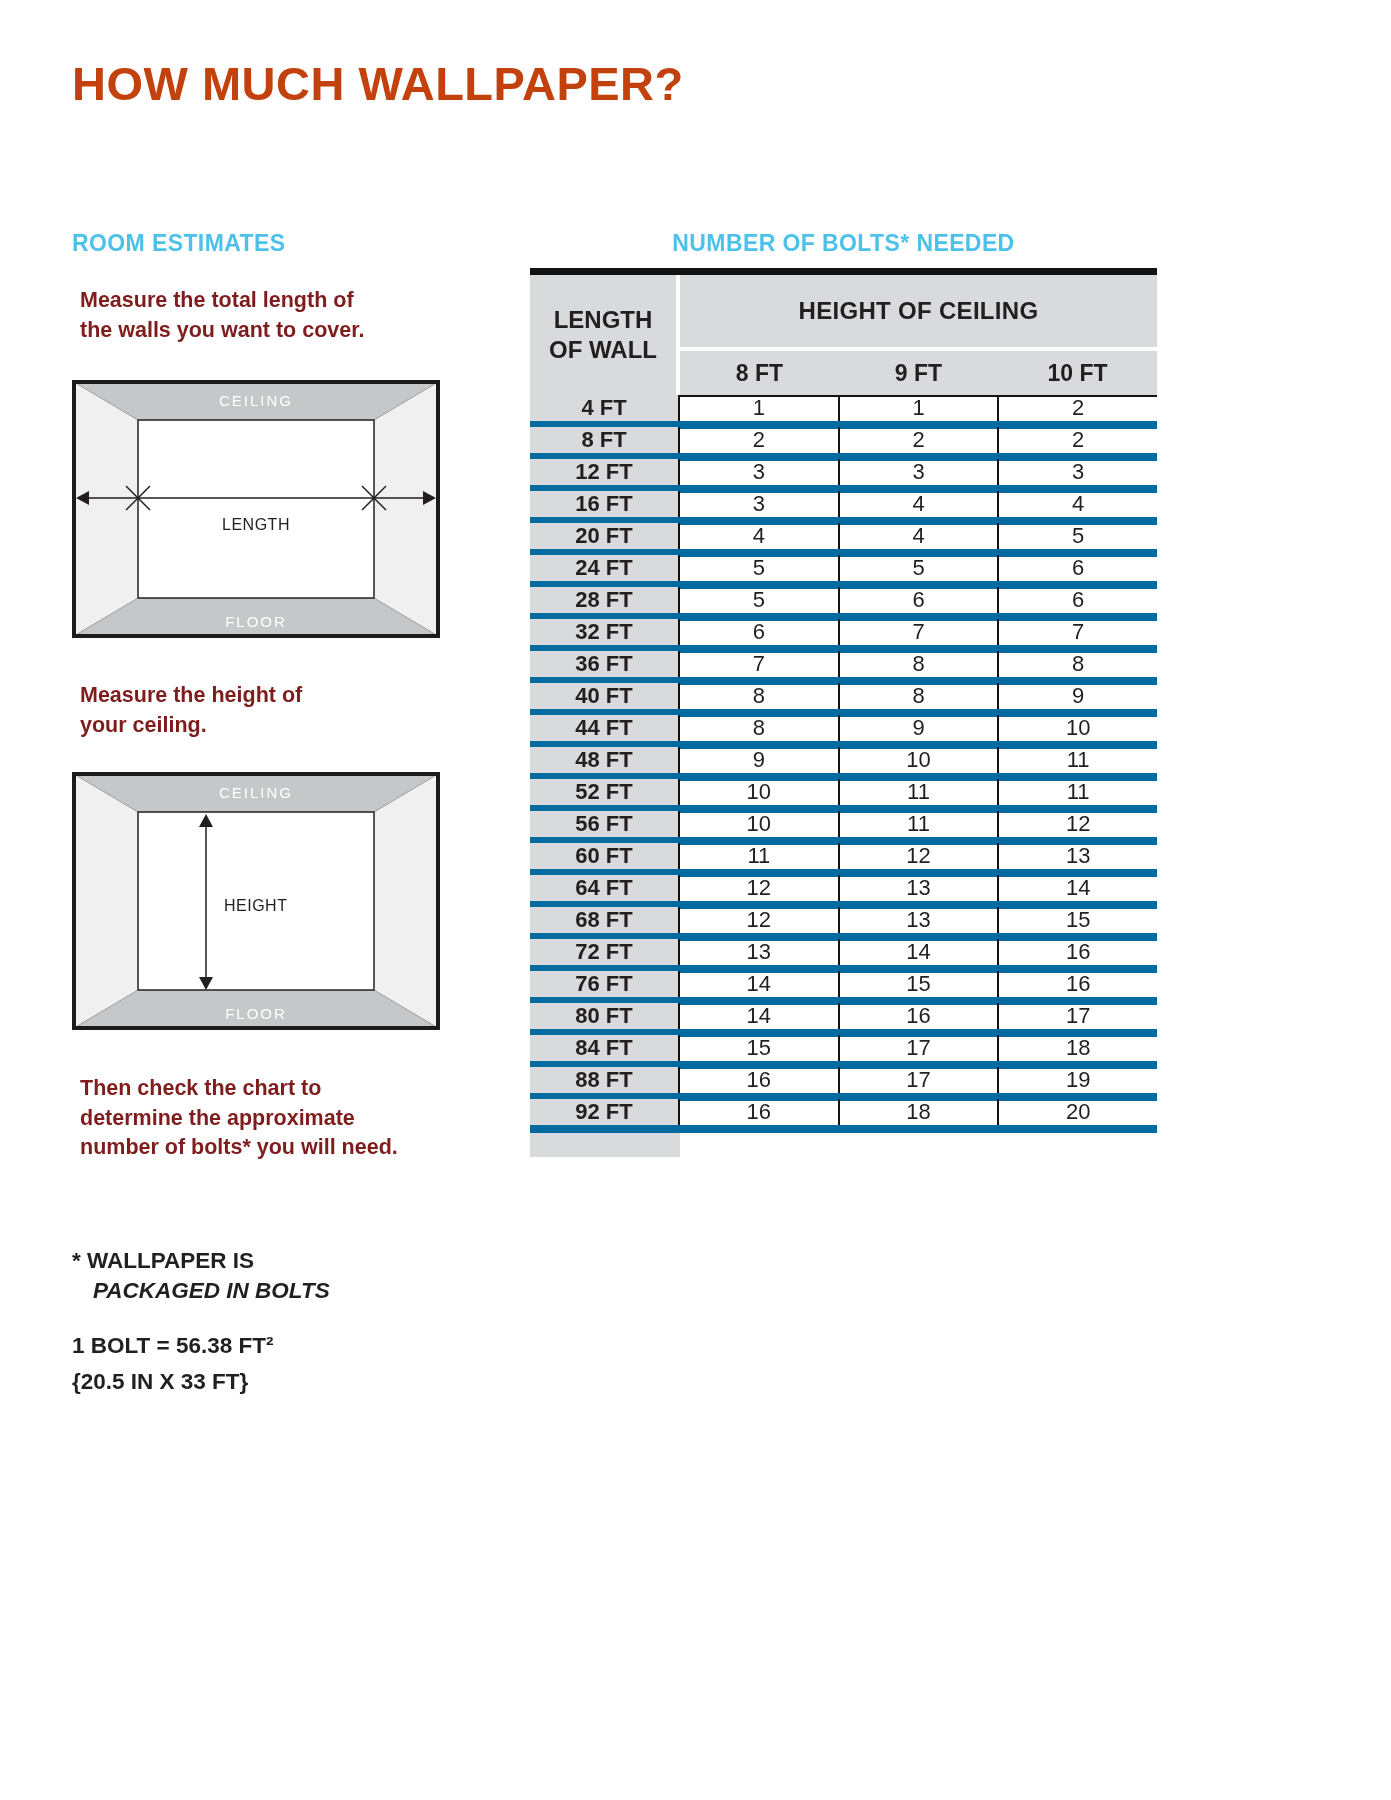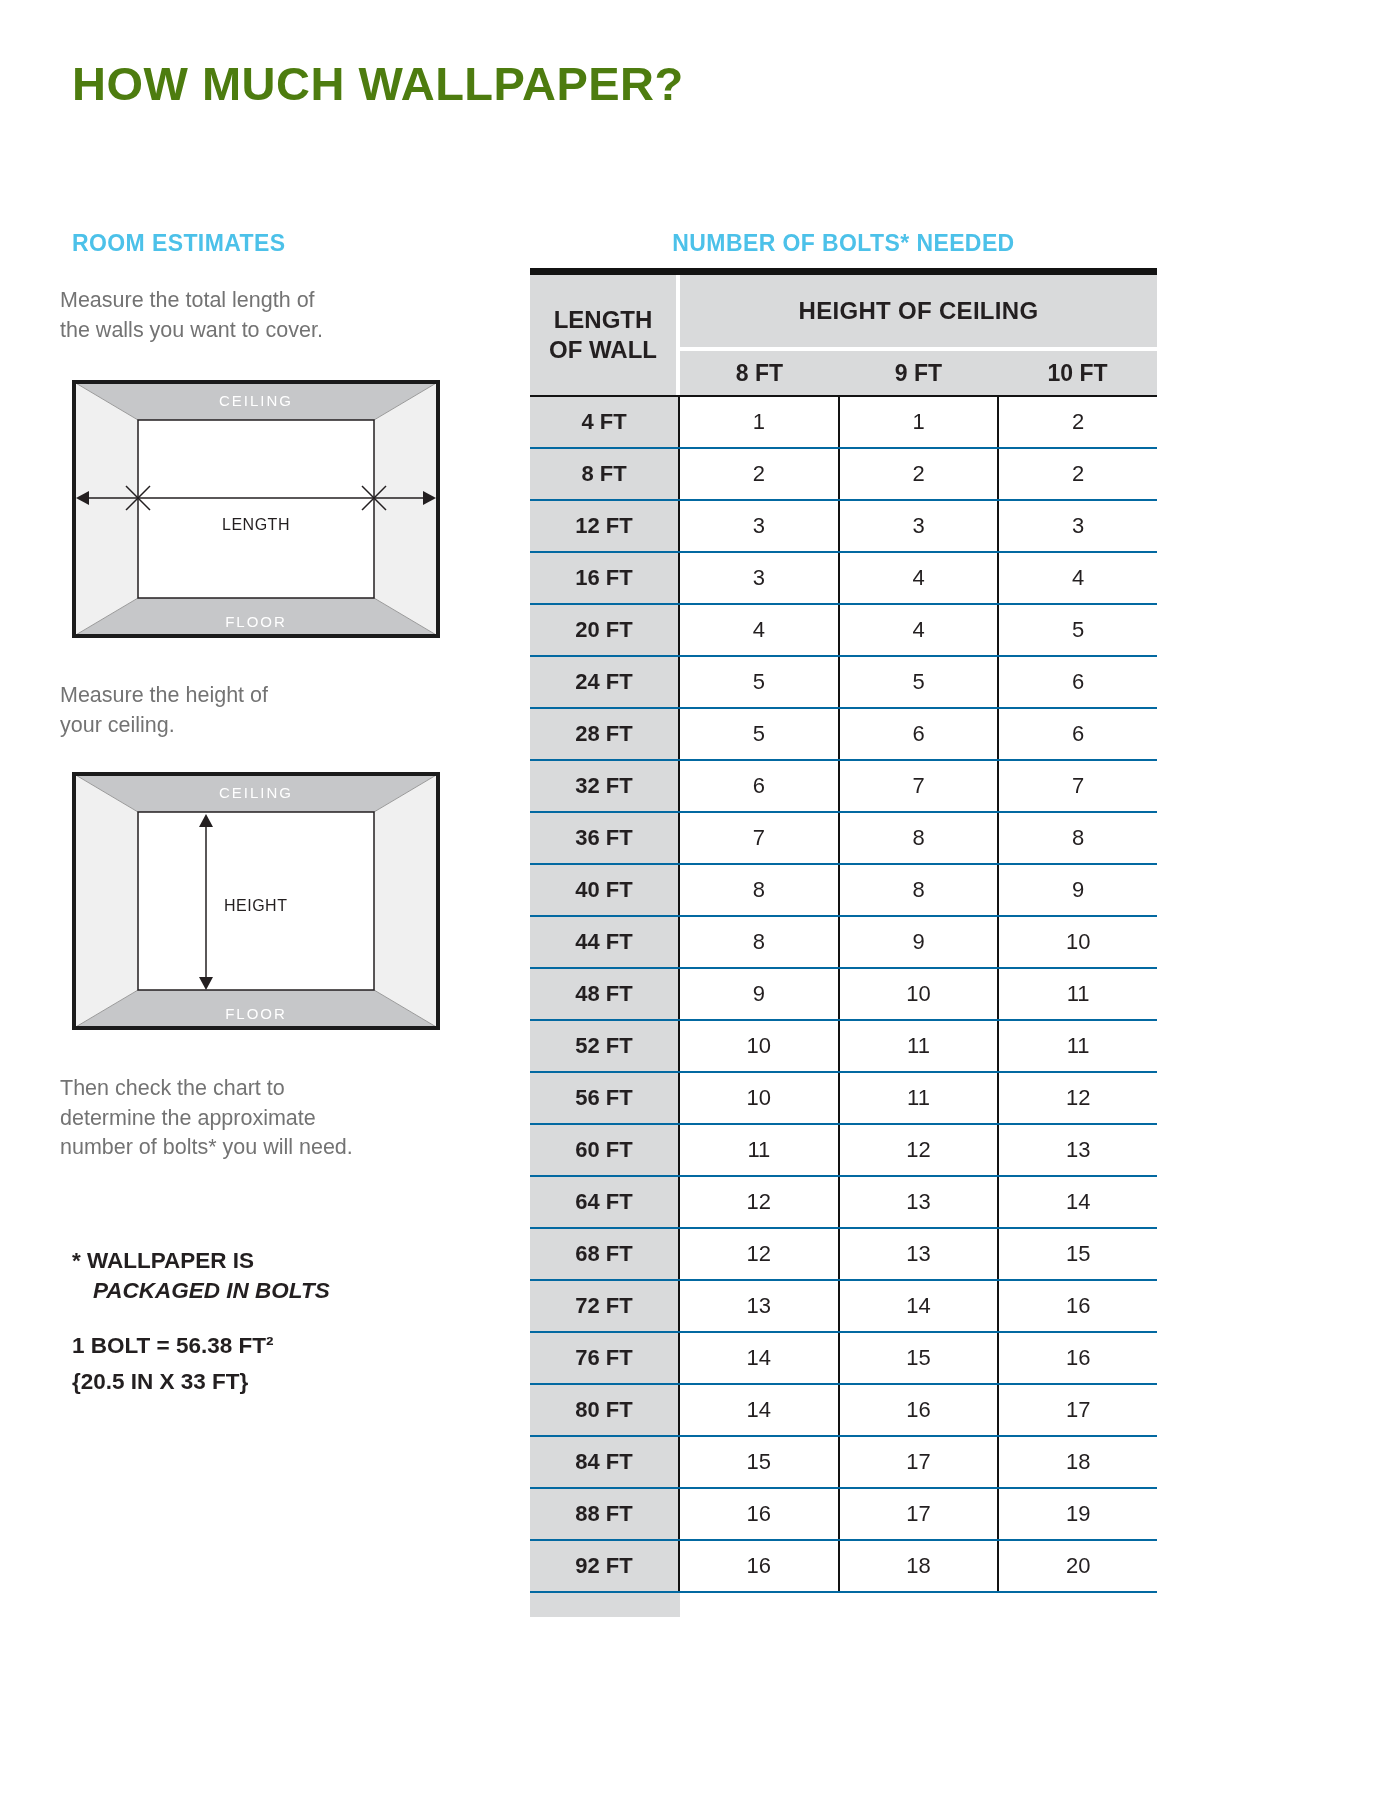--- a/index.html
+++ b/index.html
@@ -5,28 +5,28 @@
   * { margin:0; padding:0; box-sizing:border-box; }
   html,body { background:#ffffff; }
   body {
     font-family:"Liberation Sans","DejaVu Sans",sans-serif;
     color:#231f20;
   }
   .page { position:relative; width:1391px; height:1800px; background:#ffffff; overflow:hidden; }
 
   .title {
     position:absolute; left:72px; top:56px;
-    font-size:47px; font-weight:bold; color:#4d7c0f; letter-spacing:0.5px;
+    font-size:47px; font-weight:bold; color:#c2410c; letter-spacing:0.5px;
   }
   .section-heading { font-size:23px; font-weight:bold; color:#4cc1e9; letter-spacing:0.4px; }
   #room-estimates-heading { position:absolute; left:72px; top:230px; }
 
   .copy {
-    position:absolute; left:60px;
-    font-size:21.5px; line-height:1.38; white-space:pre-line; color:#737373;
+    position:absolute; left:80px;
+    font-size:21.5px; line-height:1.38; white-space:pre-line; color:#7f1d1d;font-weight:bold;
   }
   #step1 { top:286px; }
   #step2 { top:681px; }
   #step3 { top:1074px; }
 
   .diagram { position:absolute; left:72px; width:368px; height:258px; }
   #diagram1 { top:380px; }
   #diagram2 { top:772px; }
   .band-label { fill:#ffffff; font-size:15px; letter-spacing:2px; font-family:"Liberation Sans","DejaVu Sans",sans-serif; }
   .dim-label  { fill:#231f20; font-size:16px; letter-spacing:0.5px; font-family:"Liberation Sans","DejaVu Sans",sans-serif; }
@@ -49,21 +49,21 @@
     border-top:7px solid #131313;
   }
   .thead { display:flex; height:122px; border-bottom:2px solid #131313; }
   .hcell { background:#d9dadb; display:flex; align-items:center; justify-content:center; font-weight:bold; color:#231f20; }
   .lengthwall { width:150px; font-size:24px; text-align:center; white-space:pre-line; line-height:1.25; border-right:4px solid #ffffff; }
   .hright { flex:1; display:flex; flex-direction:column; }
   .grouphdr { height:76px; font-size:24px; border-bottom:4px solid #ffffff; letter-spacing:0.3px; }
   .subrow { flex:1; display:flex; }
   .subhdr { flex:1; font-size:23px; }
 
-  .trow { display:flex; height:52px; border-bottom:2px solid #0369a1; }
+  .trow { display:flex; height:32px; border-bottom:8px solid #0369a1;align-items:flex-end; }
   .cell { display:flex; align-items:center; justify-content:center; }
   .rowhead { width:150px; background:#d9dadb; font-weight:bold; font-size:22px; border-right:2px solid #131313; }
   .val { flex:1; font-size:22px; border-right:2px solid #131313; }
   .trow .val:last-child { border-right:none; }
   .col1-stub { width:150px; height:24px; background:#d9dadb; }
 </style>
 </head>
 <body>
 
 <div class="page">

